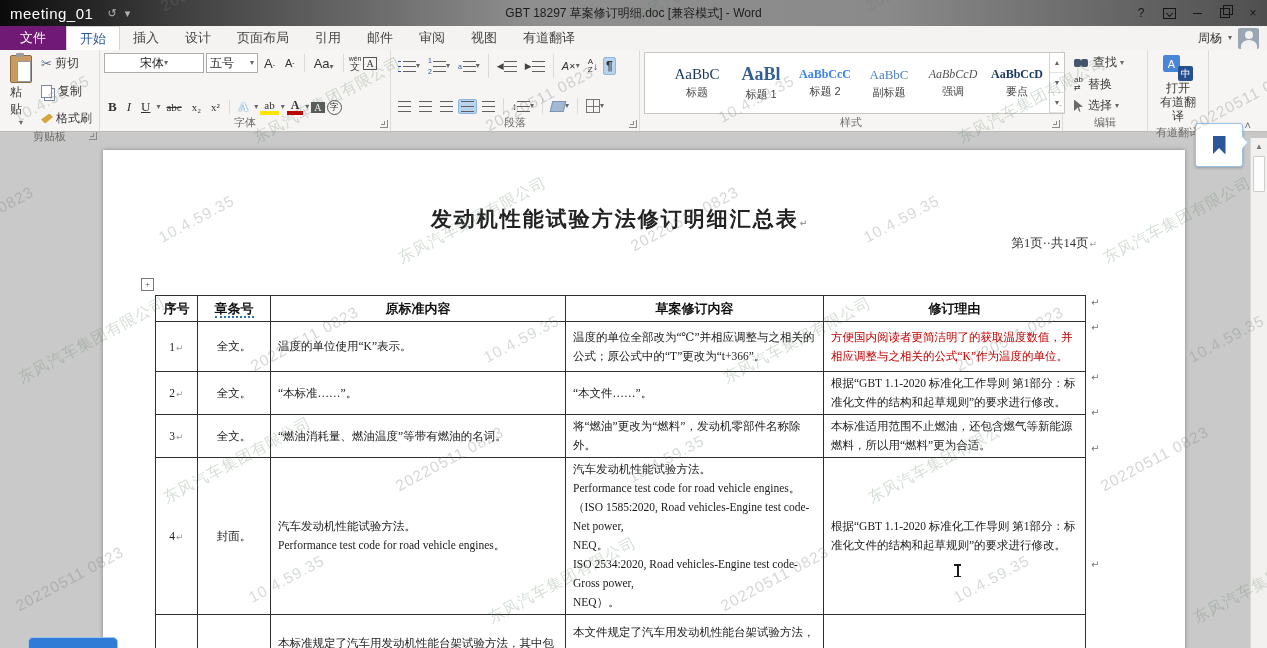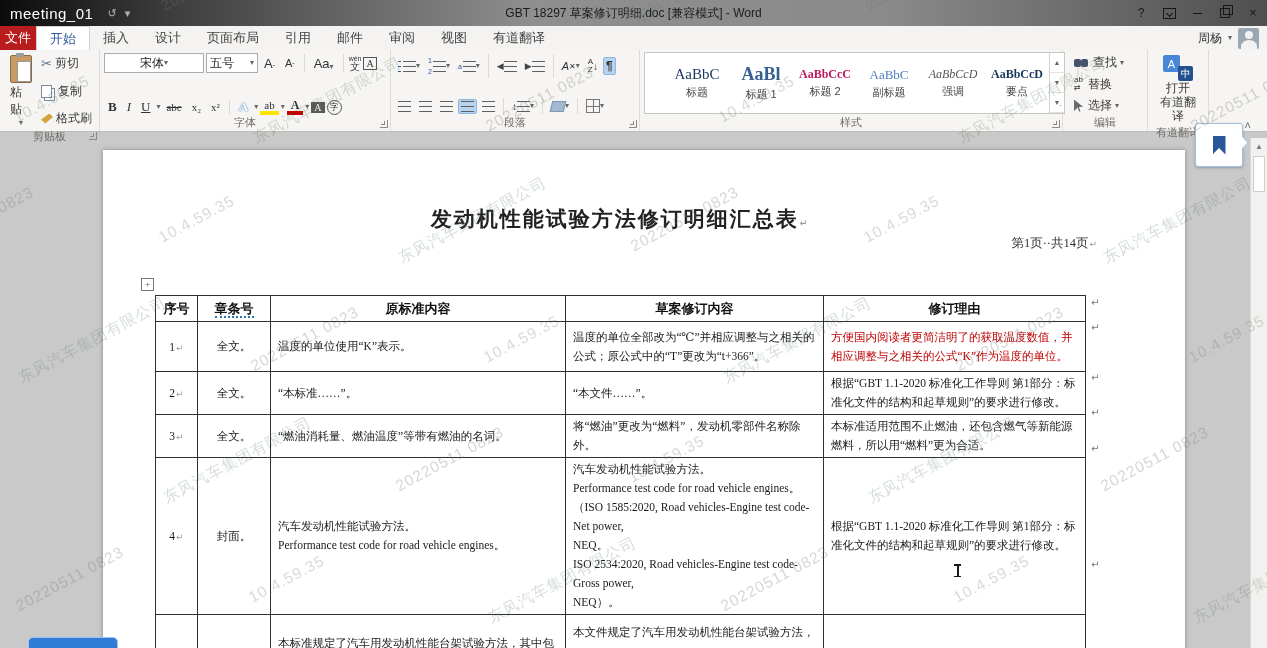--- a/index.html
+++ b/index.html
@@ -15,21 +15,21 @@
   .winbtns{margin-left:auto;display:flex;align-items:center;gap:0;height:100%;}
   .wb{width:28px;height:100%;display:flex;align-items:center;justify-content:center;color:#161616;font-size:12px;}
   .ic-rdo{width:11px;height:9px;border:1px solid #161616;position:relative;}
   .ic-rdo:after{content:"";position:absolute;left:3px;top:2px;width:4px;height:4px;border-left:1px solid #161616;border-bottom:1px solid #161616;transform:rotate(-45deg);}
   .ic-min{width:9px;height:1px;background:#161616;}
   .ic-restore{width:8px;height:8px;border:1px solid #161616;position:relative;background:transparent;}
   .ic-restore:before{content:"";position:absolute;left:2px;top:-4px;width:8px;height:8px;border:1px solid #161616;}
   
   .tabrow{position:absolute;top:26px;left:0;right:0;height:24px;background:#f4f3f1;display:flex;align-items:stretch;font-size:13px;z-index:4;}
   .tab{padding:0 13px;display:flex;align-items:center;color:#444;}
-  .tab.file{background:#b91c1c;color:#fff;padding:0 5px;}
+  .tab.file{background:#701a75;color:#fff;padding:0 20px;}
   .tab.active{background:#fff;color:#2b579a;border:1px solid #d5d2cf;border-bottom:none;}
   .userchip{margin-left:auto;display:flex;align-items:center;gap:6px;font-size:12px;color:#333;padding-right:8px;}
   .avatar{width:21px;height:21px;background:#9aa7b3;border-radius:2px;position:relative;overflow:hidden;}
   .avatar:before{content:"";position:absolute;left:6.5px;top:3px;width:8px;height:8px;border-radius:50%;background:#f2f2f2;}
   .avatar:after{content:"";position:absolute;left:2.5px;top:12px;width:16px;height:12px;border-radius:50% 50% 0 0;background:#f2f2f2;}
   
   .ribbon{position:absolute;top:50px;left:0;right:0;height:81px;background:#f6f5f3;border-bottom:1px solid #bdbbb8;display:flex;z-index:3;}
   .rgroup{position:relative;border-right:1px solid #dedcd8;display:flex;flex-direction:column;}
   .rg-body{flex:1;display:flex;align-items:stretch;padding:3px 4px 1px;}
   .rg-label{height:15px;font-size:11px;color:#6e6c69;text-align:center;line-height:13px;position:relative;}
@@ -74,21 +74,21 @@
      linear-gradient(#777,#777) center/100% 1px no-repeat,
      linear-gradient(#777,#777) center/1px 100% no-repeat;}
   .ic-sort{font-size:8px;color:#333;line-height:1;display:flex;flex-direction:column;}
   .ic-updown{font-size:10px;color:#333;}
   .azx{font-size:11px;color:#333;font-style:italic;}
   
   .stylepanel{background:#fff;border:1px solid #c9c7c4;display:flex;align-items:stretch;margin:1px 2px;}
   .styleitem{width:64px;display:flex;flex-direction:column;align-items:center;justify-content:center;gap:2px;font-size:12px;color:#333;}
   .ssample{font-family:"Liberation Serif",serif;font-size:14px;color:#17365d;}
   .s0 .ssample{font-size:15px;} .s1 .ssample{font-size:18px;font-weight:bold;color:#365f91;text-align:center;}
-  .s2 .ssample{font-size:12px;font-weight:bold;color:#be185d;}
+  .s2 .ssample{font-size:12px;font-weight:bold;color:#3b82f6;}
   .s3 .ssample{font-size:13px;color:#4f81bd;}
   .s4 .ssample{font-style:italic;font-size:12px;color:#555;}
   .s5 .ssample{font-weight:bold;font-size:12px;}
   .slabel{font-size:11px;color:#444;}
   .scrollcol{width:14px;border-left:1px solid #d5d3d0;display:flex;flex-direction:column;}
   .scrollcol span{flex:1;display:flex;align-items:center;justify-content:center;font-size:7px;color:#666;border-bottom:1px solid #e4e2df;}
   
   .ic-bino{width:14px;height:8px;position:relative;margin-right:2px;}
   .ic-bino:before,.ic-bino:after{content:"";position:absolute;top:0;width:7px;height:8px;background:#44546a;border-radius:2px;}
   .ic-bino:before{left:0;} .ic-bino:after{right:0;}

